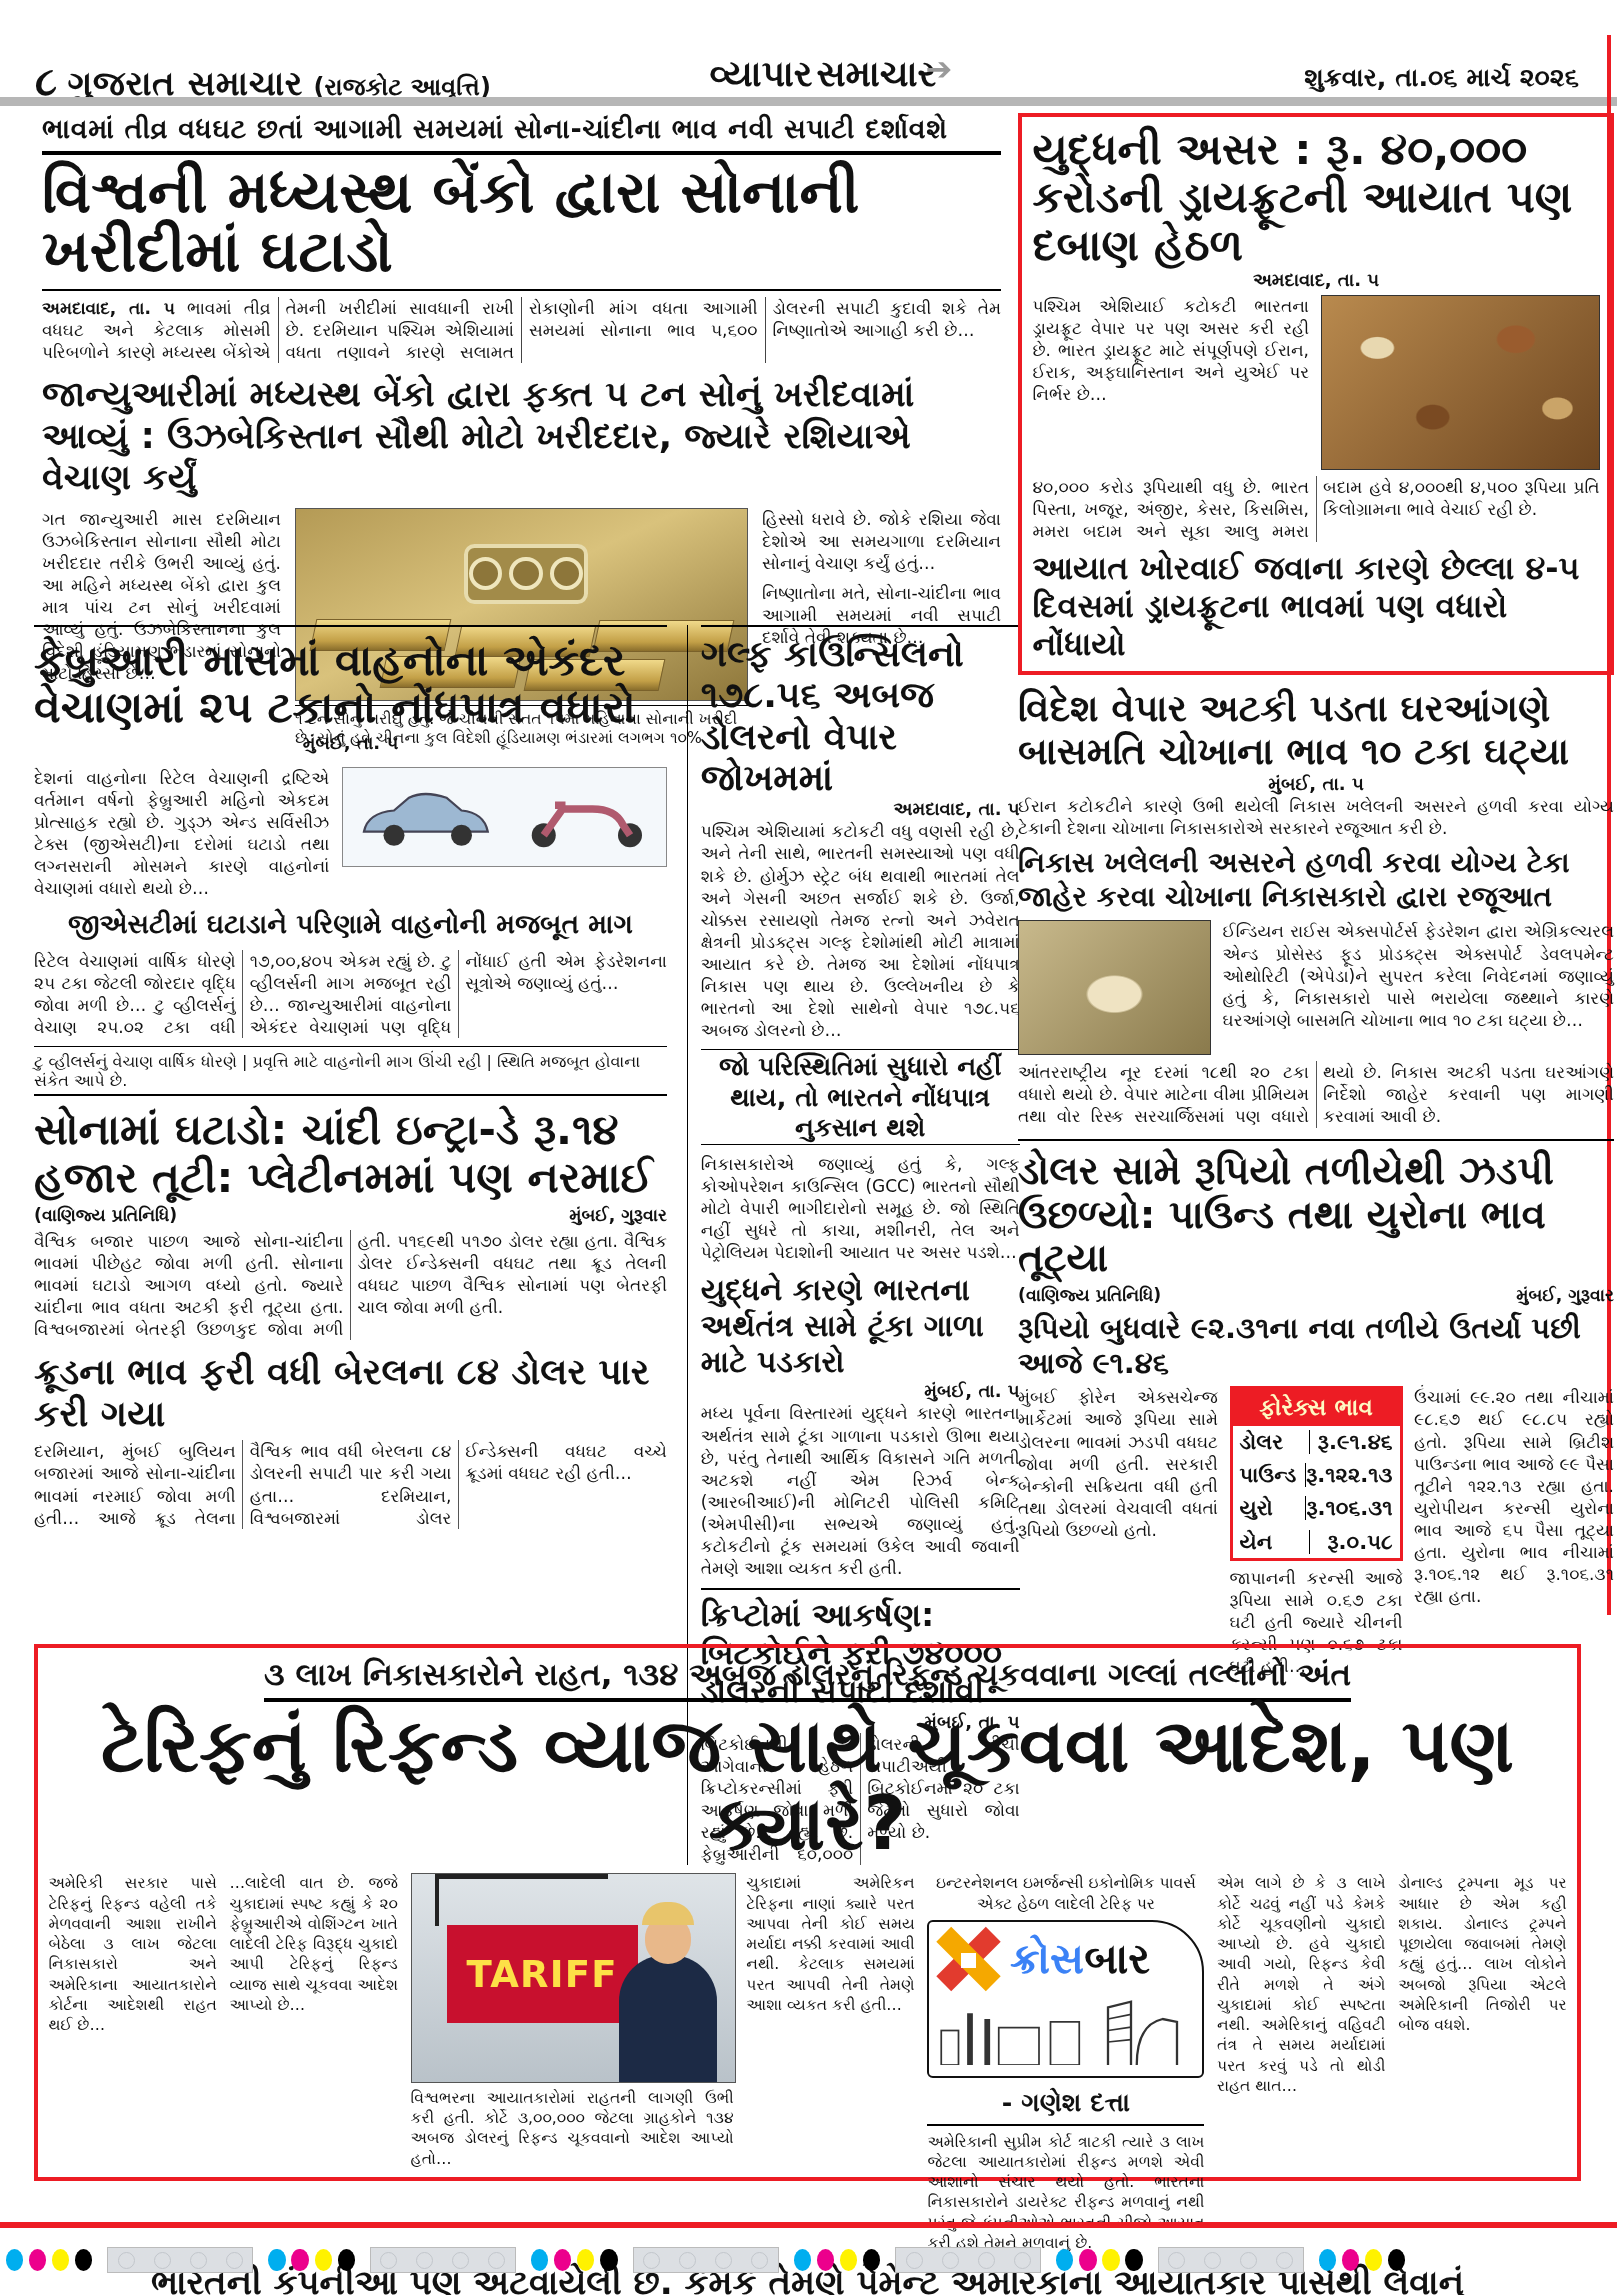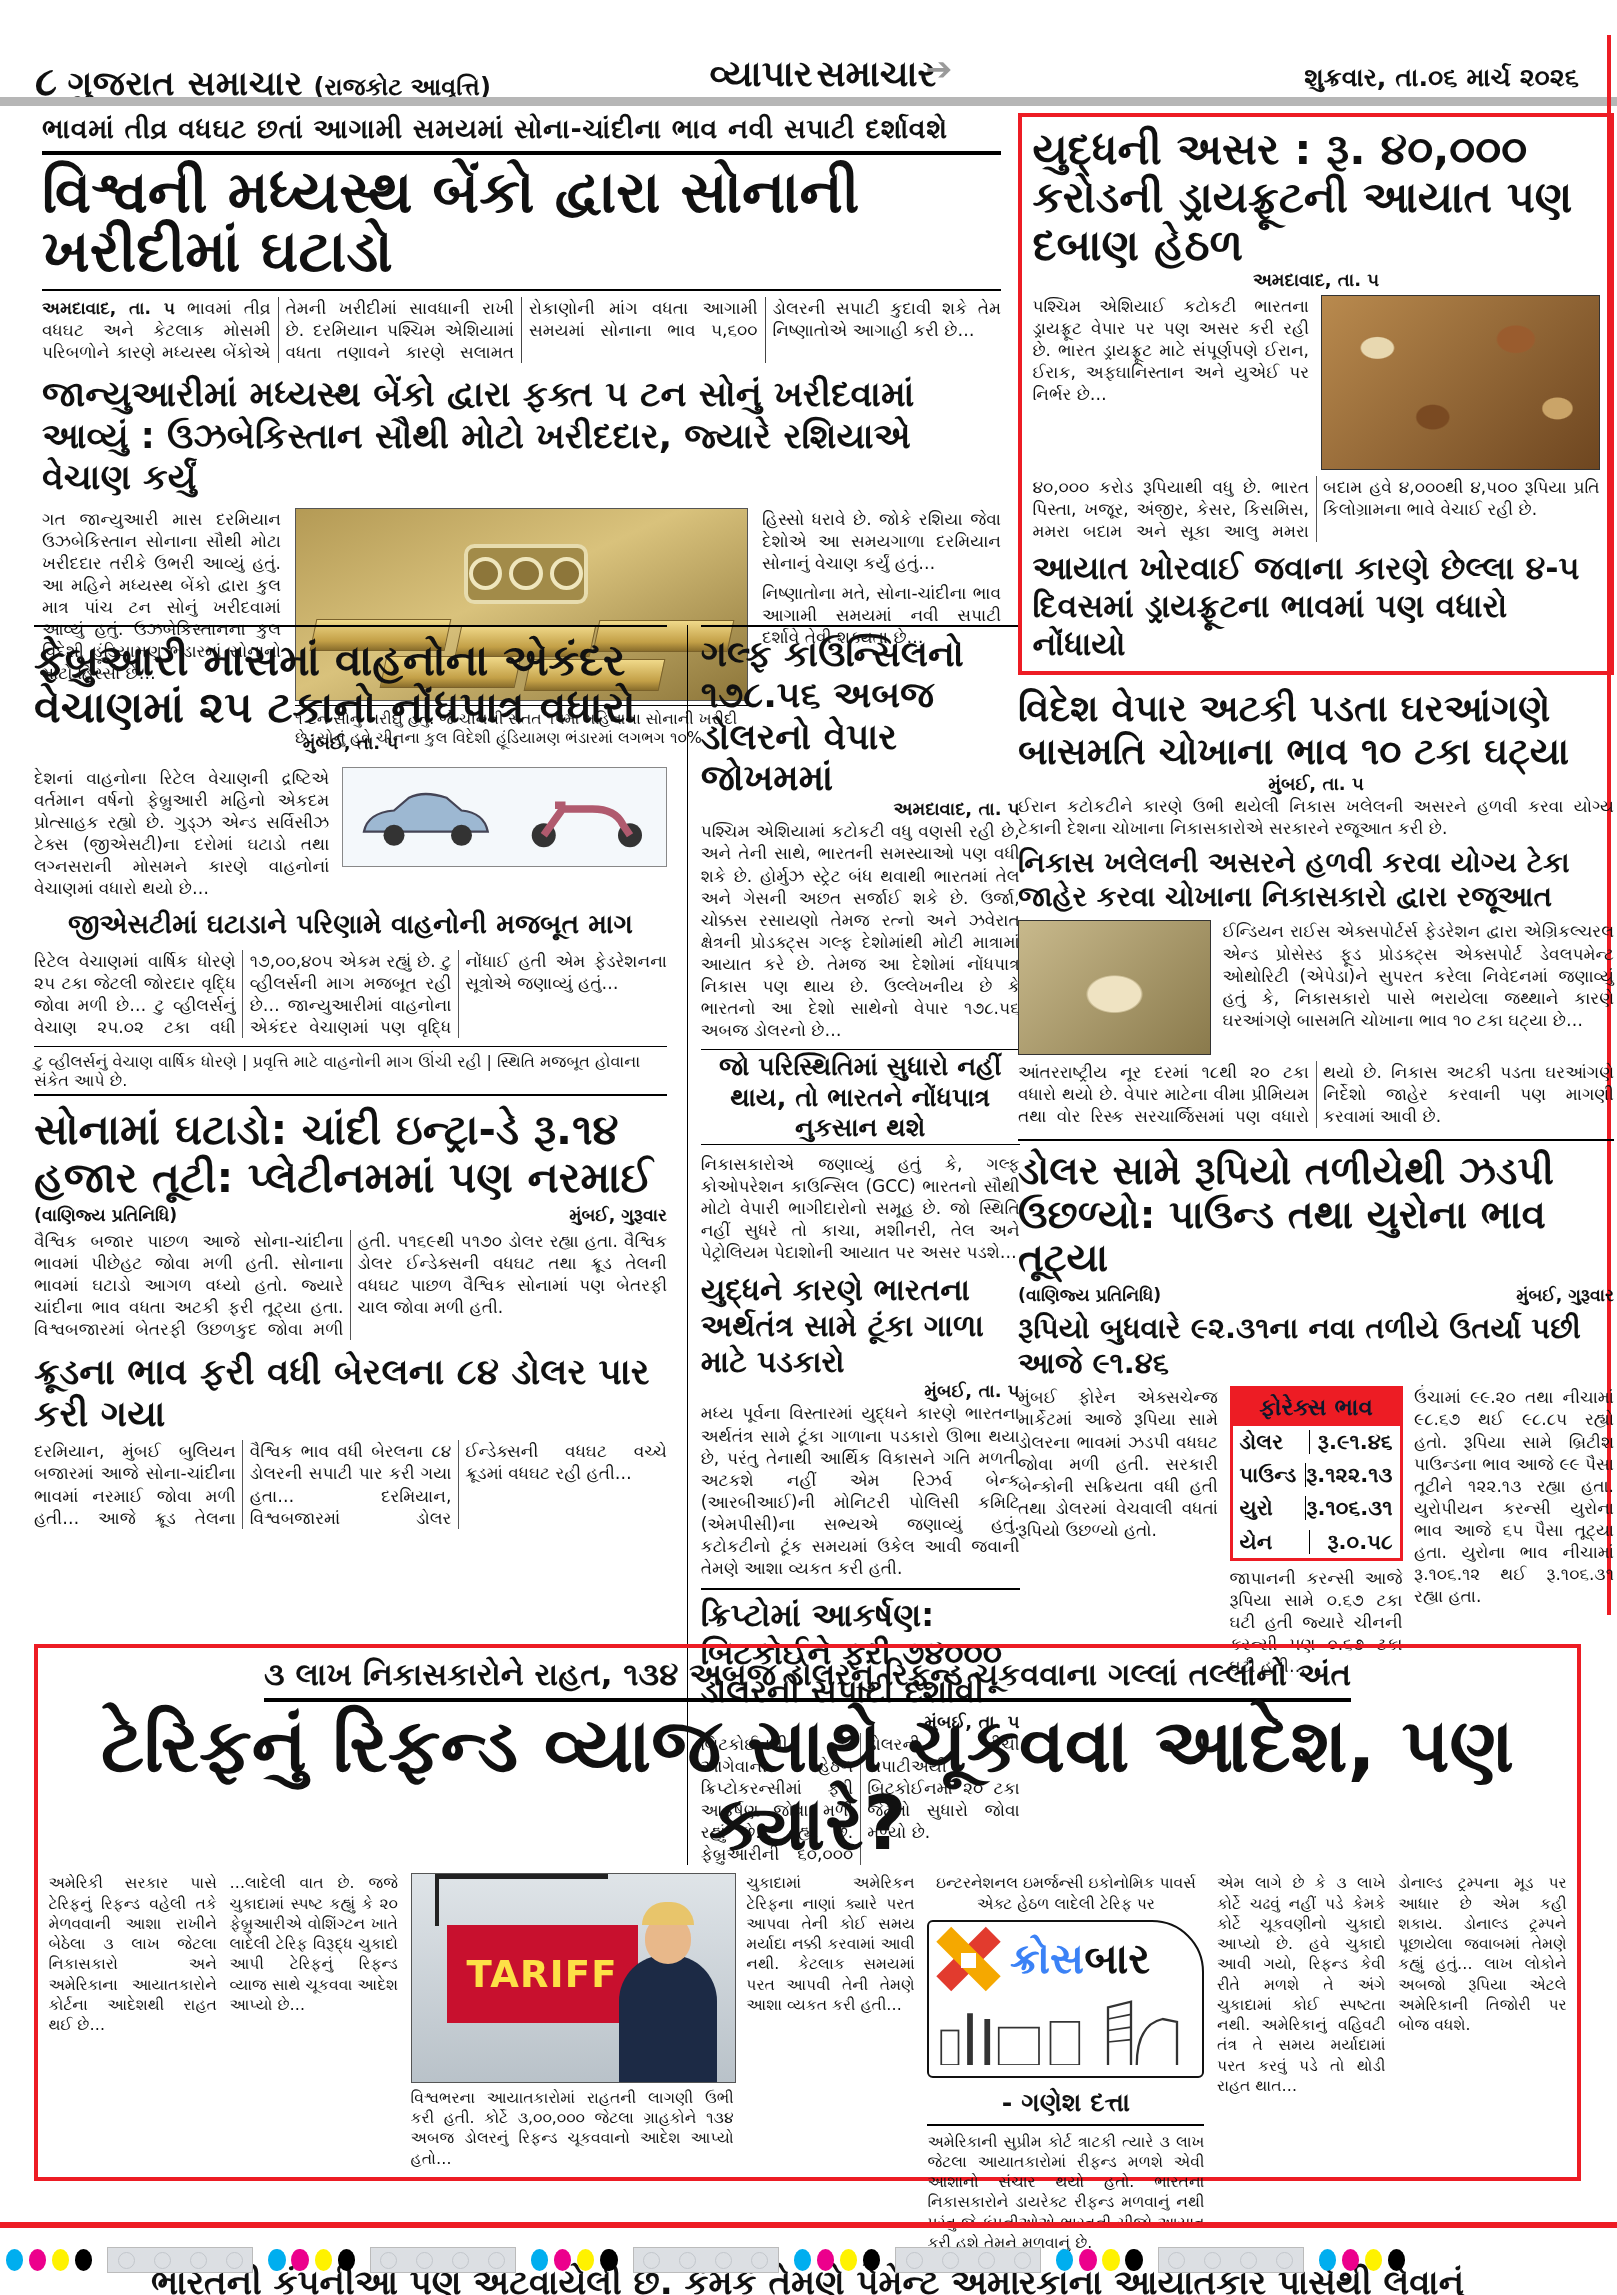--- a/index.html
+++ b/index.html
@@ -71,21 +71,21 @@
   .bas-head{font-size:37px;font-weight:900;line-height:1.15;margin-top:12.7px;}
   .bas-sub{font-size:28px;font-weight:900;line-height:1.2;margin:7px 0;}
   .basrow{display:flex;gap:11.6px;}
   .ricephoto{flex:0 0 191px;height:133px;background:
      radial-gradient(52px 35px at 50% 55%,#efe3c2 0 50%,transparent 55%),
      linear-gradient(135deg,#c8b98c,#8a7a4c);border:1.2px solid #333;}
   .rup-head{font-size:39px;font-weight:900;line-height:1.12;border-top:2.9px solid #000;padding-top:8px;margin-top:11.6px;}
   .rup-sub{font-size:29px;font-weight:900;margin:5.8px 0;}
   .ruprow{display:flex;gap:11.6px;}
   .fxtable{flex:0 0 173px;border:3.5px solid #ed1c24;background:#fff;}
-  .fxhead{background:#ed1c24;color:#0f172a;font-size:23px;font-weight:900;text-align:center;padding:4.6px 0;}
+  .fxhead{background:#ed1c24;color:#fef9c3;font-size:23px;font-weight:900;text-align:center;padding:4.6px 0;}
   .fxrow{display:flex;font-size:21px;font-weight:bold;padding:4.6px 7px;}
   .fxrow .k{flex:1;border-right:1.7px solid #000;}
   .fxrow .v{flex:1.2;text-align:right;}
   
   .tbox{left:34px;top:1644px;width:1547px;height:537px;border:4.6px solid #ed1c24;padding:5.8px 10.4px;box-sizing:border-box;}
   .strap{font-size:31px;font-weight:900;text-align:center;width:fit-content;margin:2.3px auto 0 auto;border-bottom:4px solid #000;padding-bottom:4.6px;}
   .t-head{font-size:74px;font-weight:900;text-align:center;line-height:1.05;margin:5.8px 0 10.4px 0;}
   .t-cols{display:flex;gap:12.7px;}
   .t-col{flex:1;font-size:15.6px;line-height:1.3;text-align:justify;}
   .t-img{flex:0 0 323px;}

